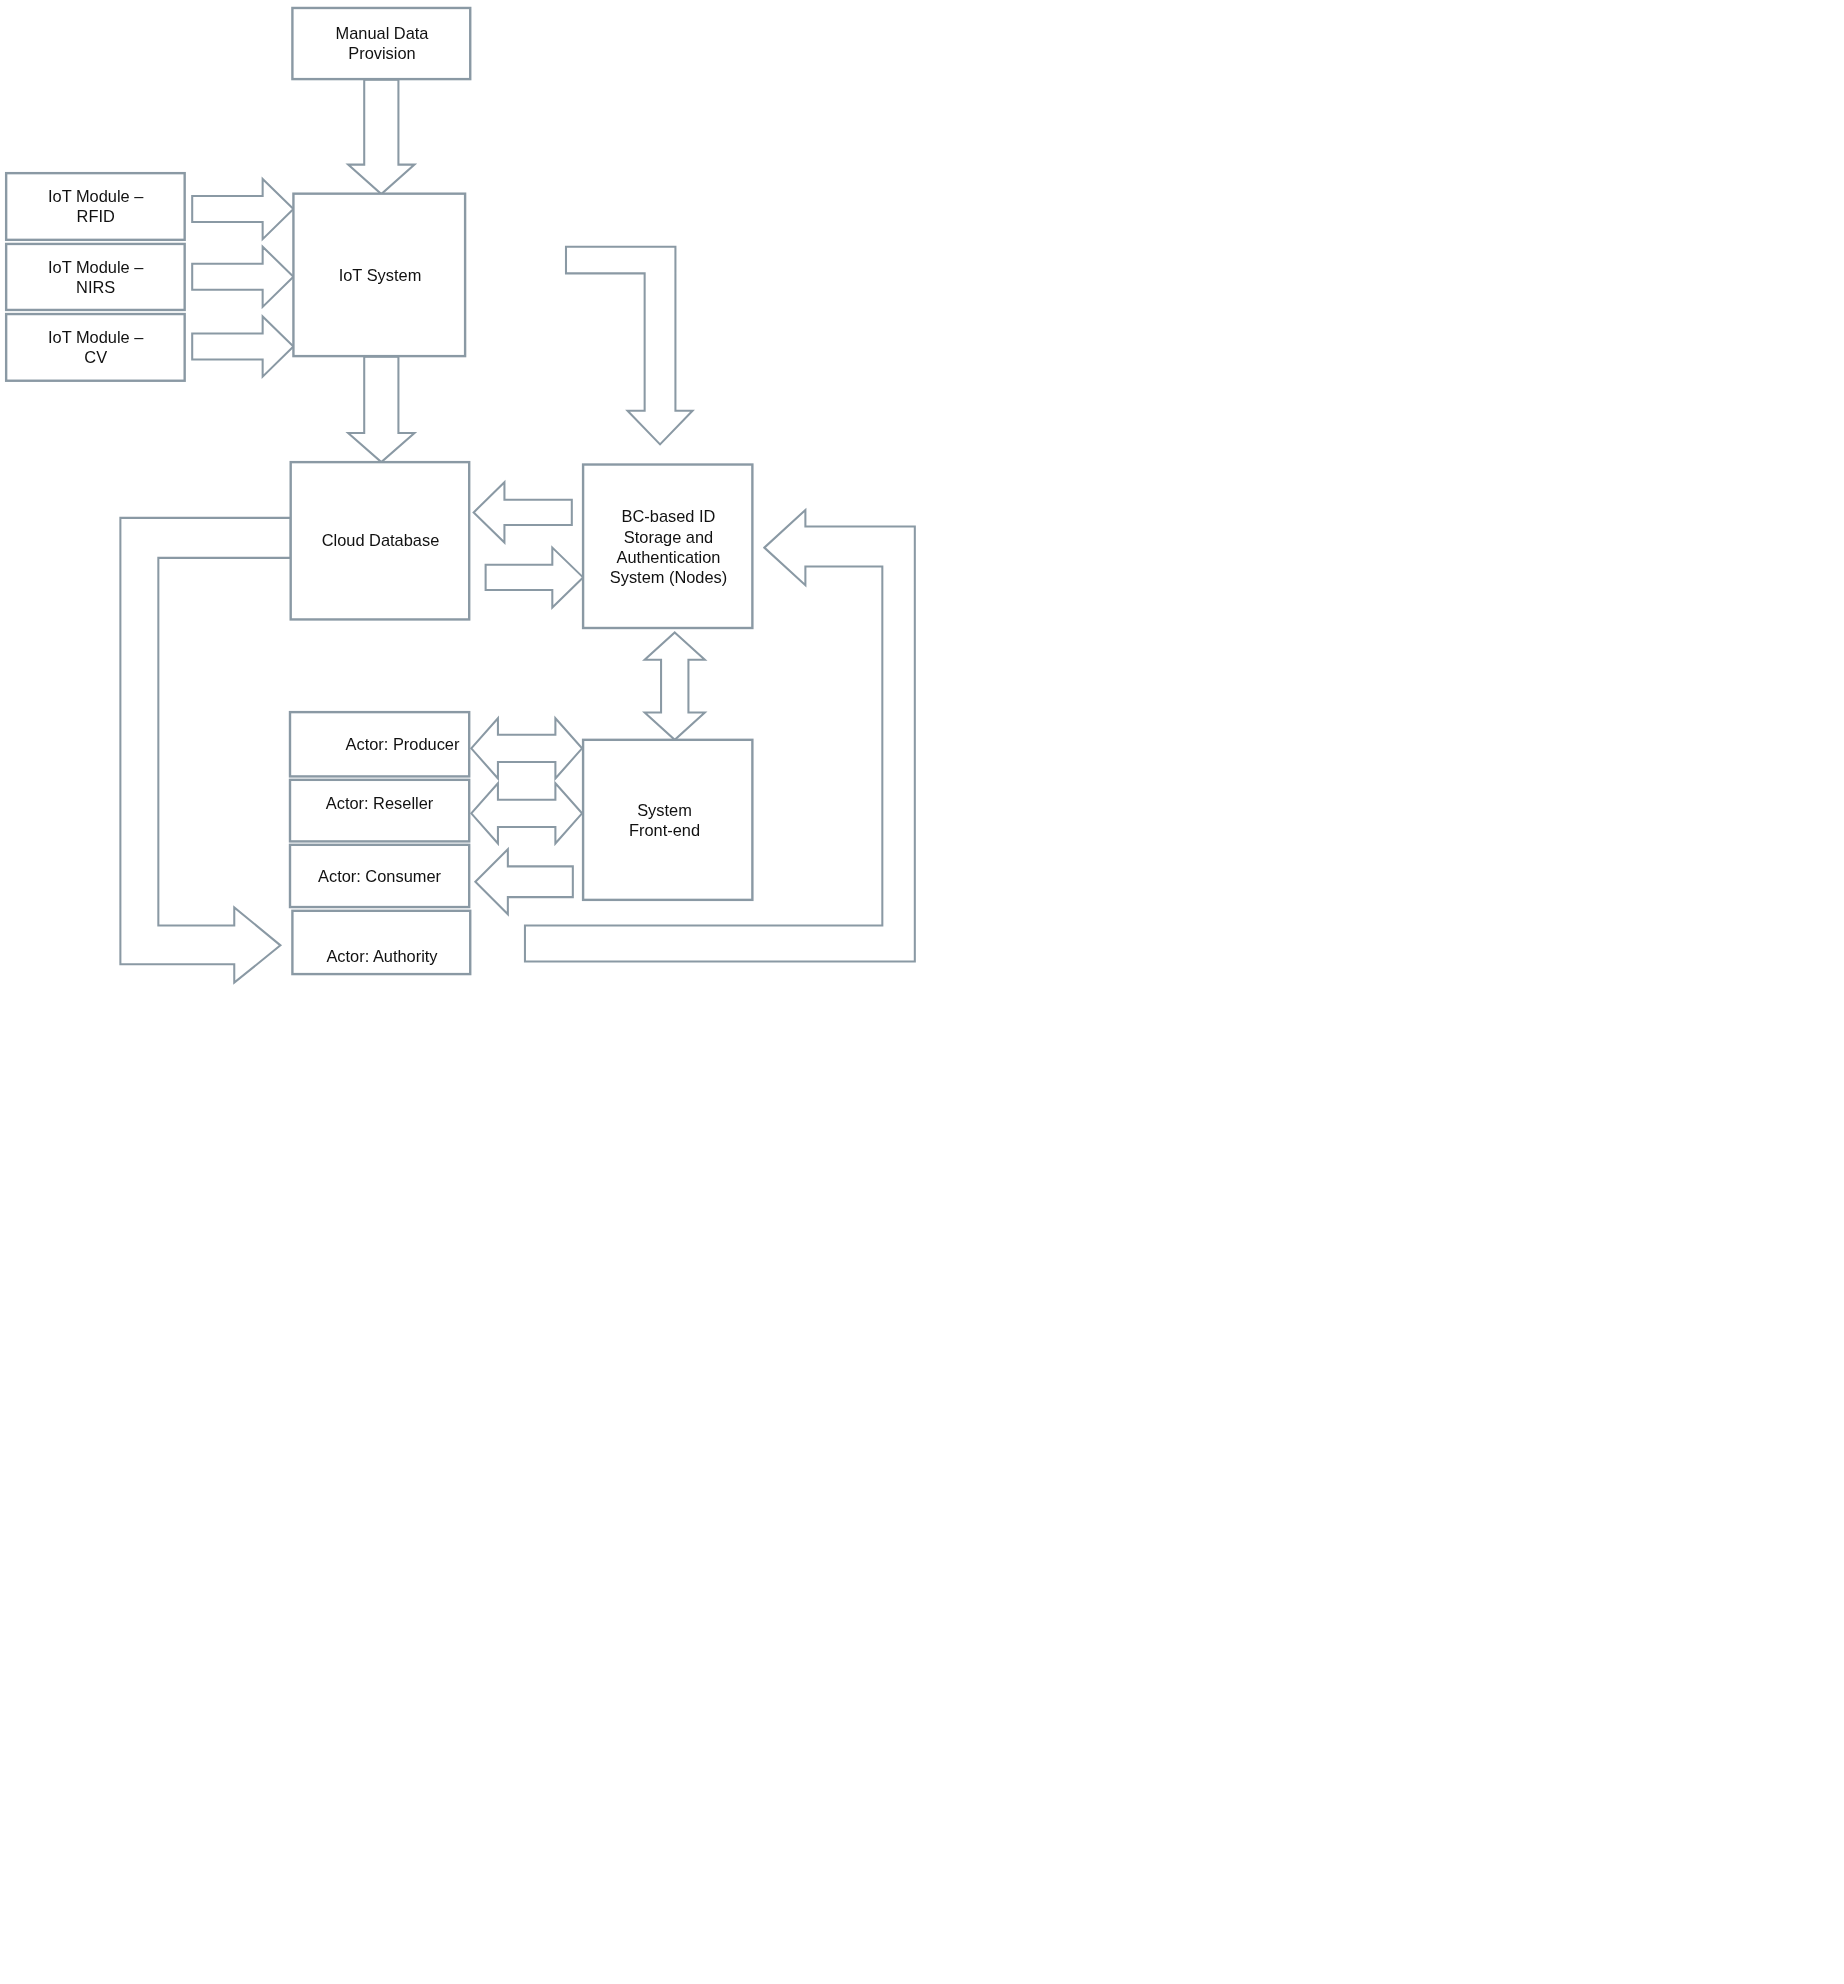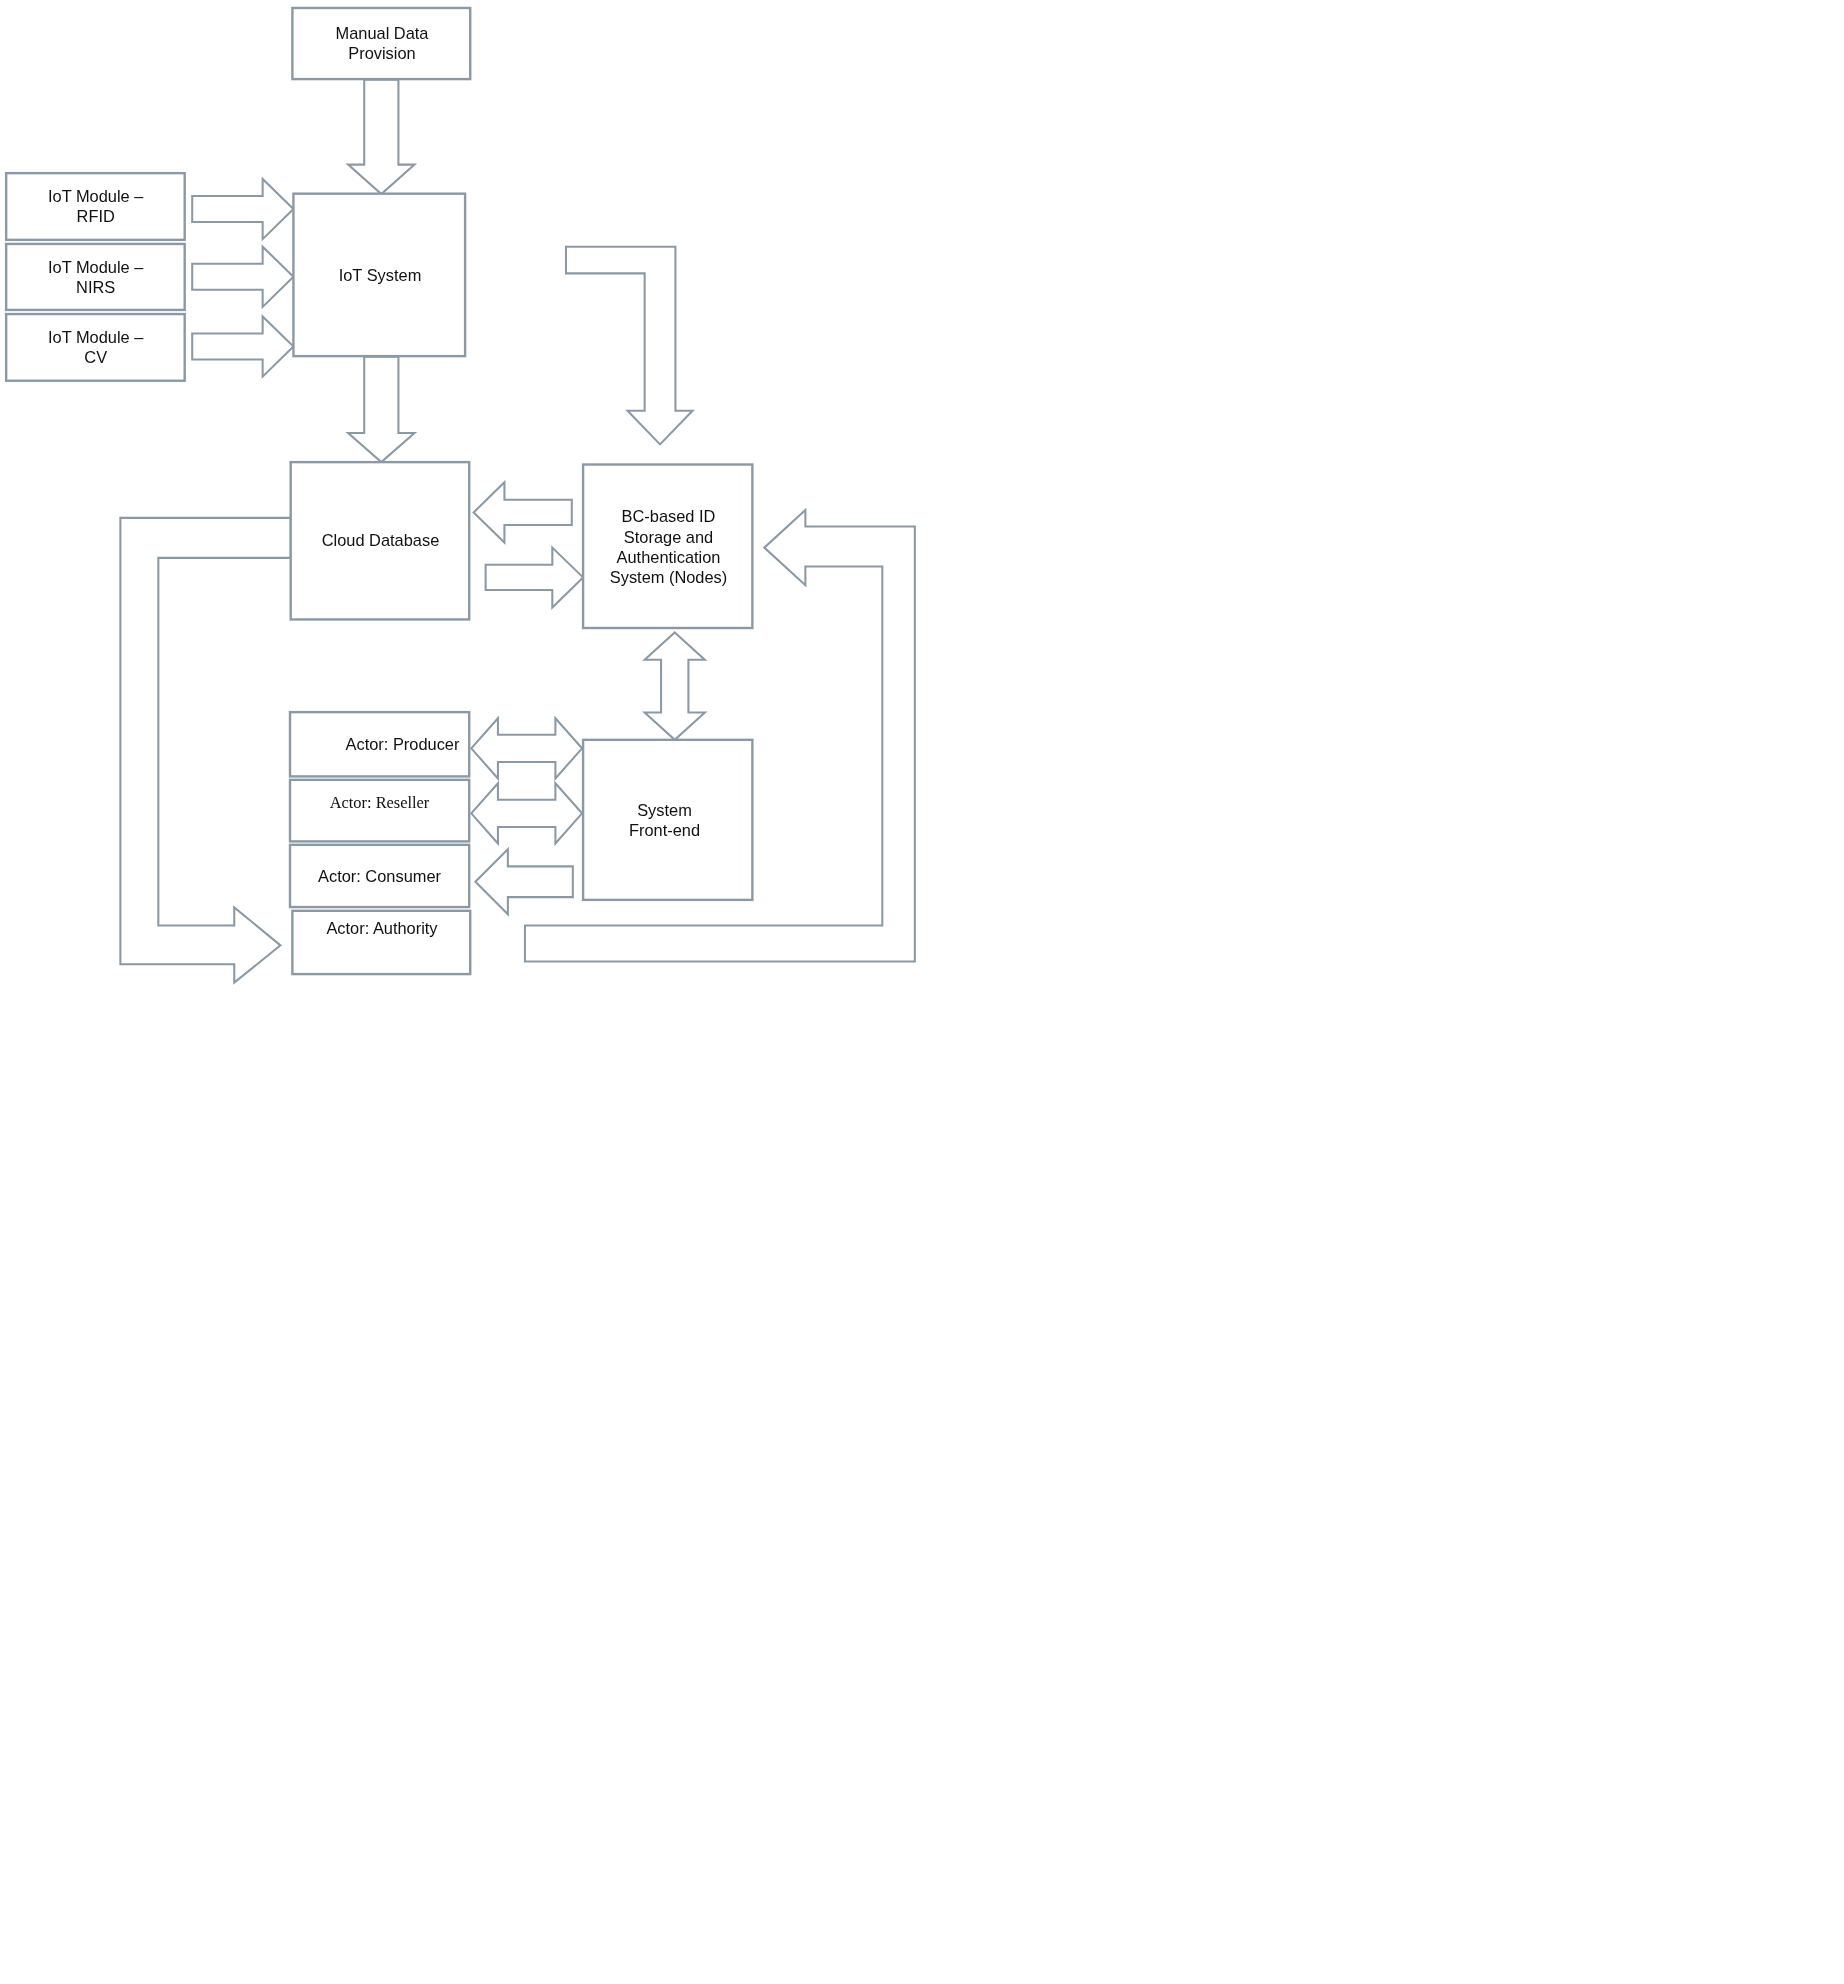--- a/index.html
+++ b/index.html
@@ -58,17 +58,17 @@
 CV</div>
   <div class="node-label" style="left:291px;top:462px;width:179px;height:157px;">Cloud Database</div>
   <div class="node-label" style="left:294px;top:194px;width:172px;height:162px;">IoT System</div>
   <div class="node-label" style="left:584px;top:465px;width:169px;height:164px;">BC-based ID
 Storage and
 Authentication
 System (Nodes)</div>
   <div class="node-label" style="left:580px;top:740px;width:169px;height:160px;">System
 Front-end</div>
   <div class="node-label" style="left:290px;top:712px;width:179px;height:64px;padding-left:23px;">Actor: Producer</div>
-  <div class="node-label" style="left:290px;top:780px;width:179px;height:46px;font-family:Liberation Serif, serif;">Actor: Reseller</div>
+  <div class="node-label" style="left:290px;top:780px;width:179px;height:46px;">Actor: Reseller</div>
   <div class="node-label" style="left:290px;top:845px;width:179px;height:62px;">Actor: Consumer</div>
-  <div class="node-label" style="left:293px;top:896px;width:178px;height:64px;">Actor: Authority</div>
+  <div class="node-label" style="left:293px;top:924px;width:178px;height:64px;">Actor: Authority</div>
 </div>
 
 
 </body></html>

